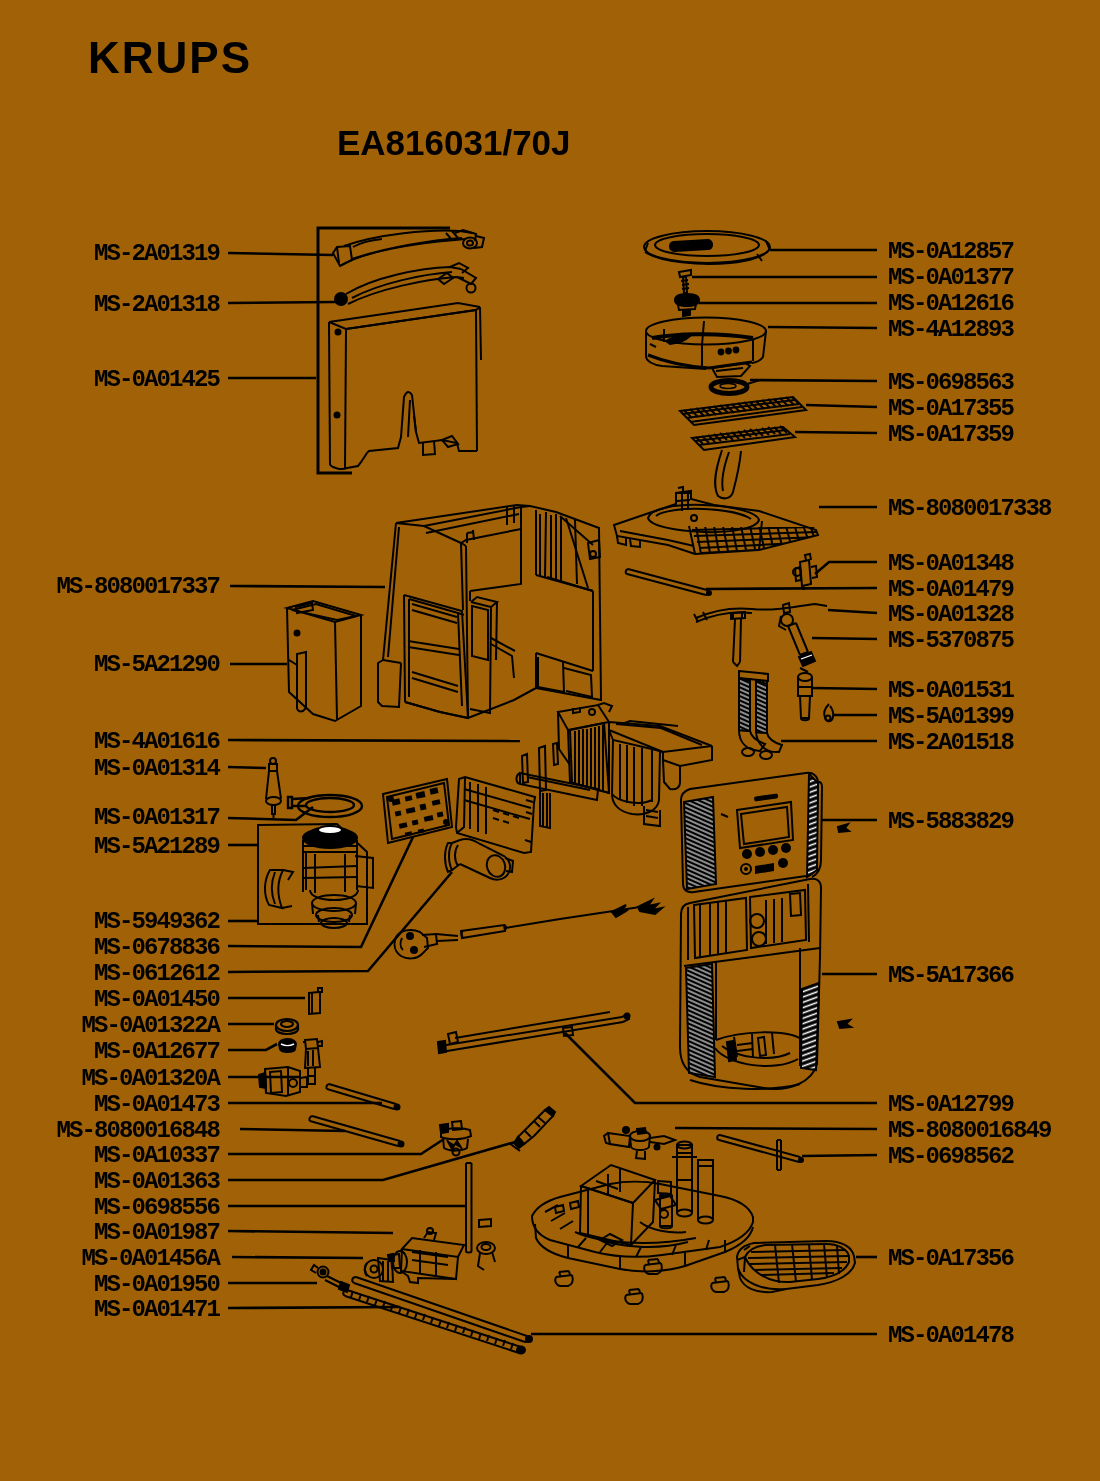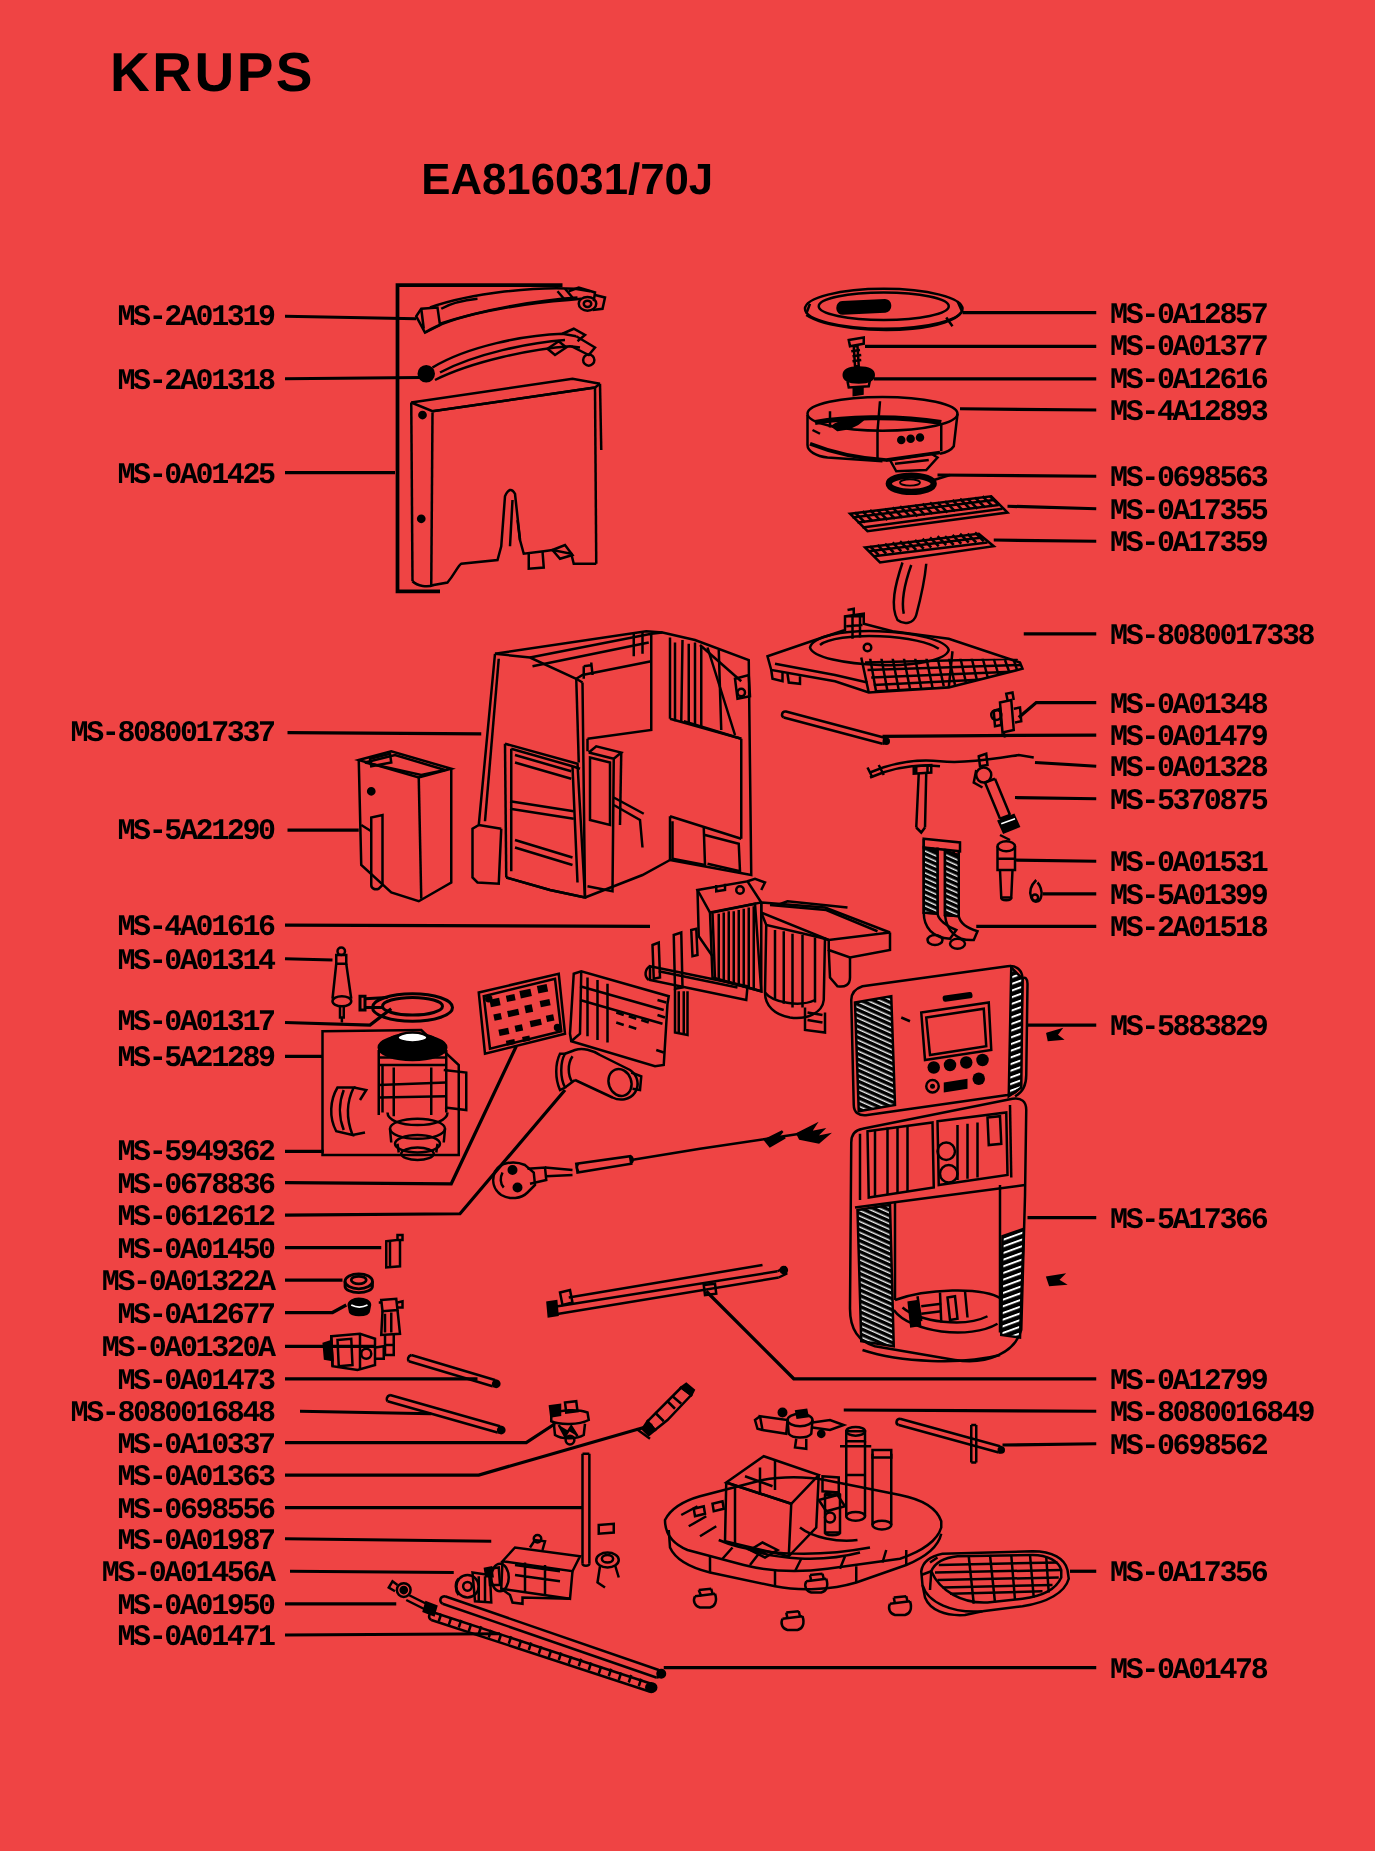--- a/index.html
+++ b/index.html
@@ -1,16 +1,16 @@
 <!DOCTYPE html>
 <html><head>
 <meta charset="utf-8">
 <style>
 html,body{margin:0;padding:0;background:#fff;}
-#page{position:relative;width:1100px;height:1481px;background:#ef4444;overflow:hidden;}
+#page{position:relative;width:1100px;height:1481px;background:#a16207;overflow:hidden;}
 svg{position:absolute;top:0;left:0;}
 .lbl{font-family:"Liberation Mono",monospace;font-weight:bold;font-size:24px;letter-spacing:-1.9px;fill:#000;}
 .hdr{font-family:"Liberation Sans",sans-serif;font-weight:bold;fill:#000;}
 </style>
 </head>
 <body>
 <div id="page">
 <svg width="1100" height="1481" viewBox="0 0 1100 1481" fill="none" stroke="none">
 <defs>
 <pattern id="hatch" width="4" height="4" patternUnits="userSpaceOnUse" patternTransform="rotate(24)">

